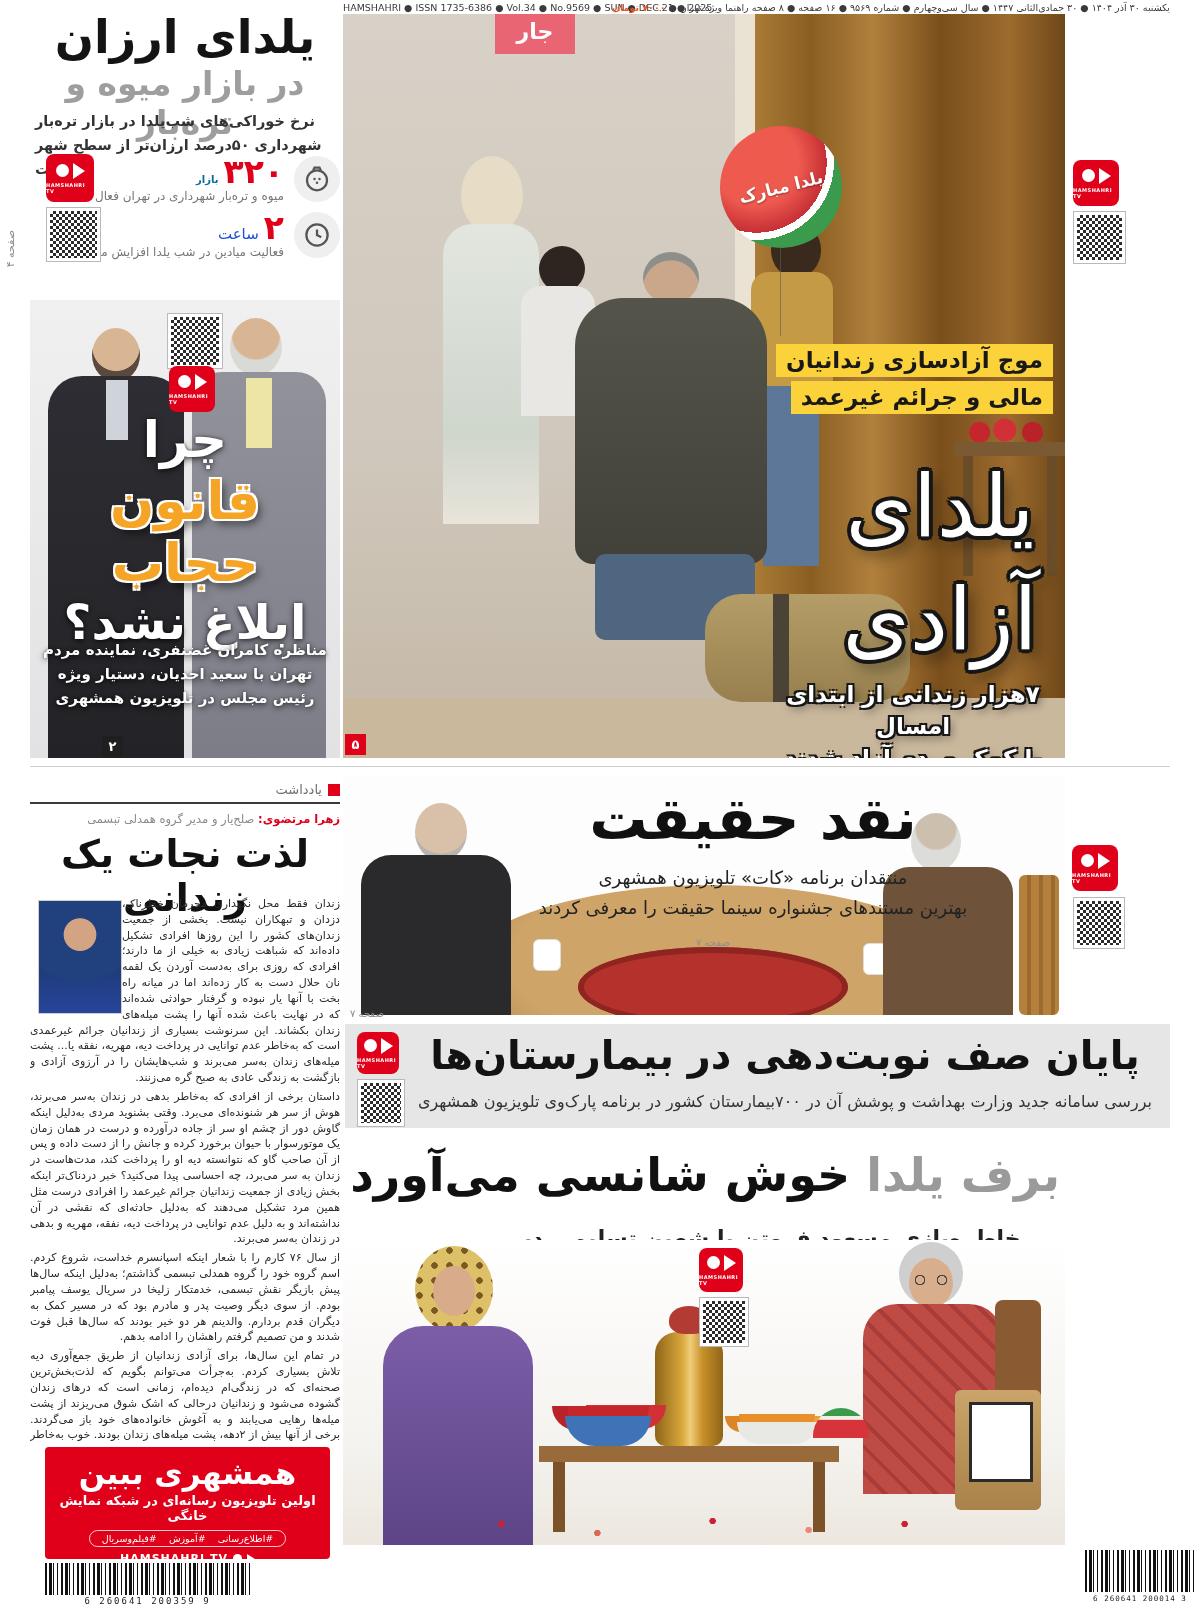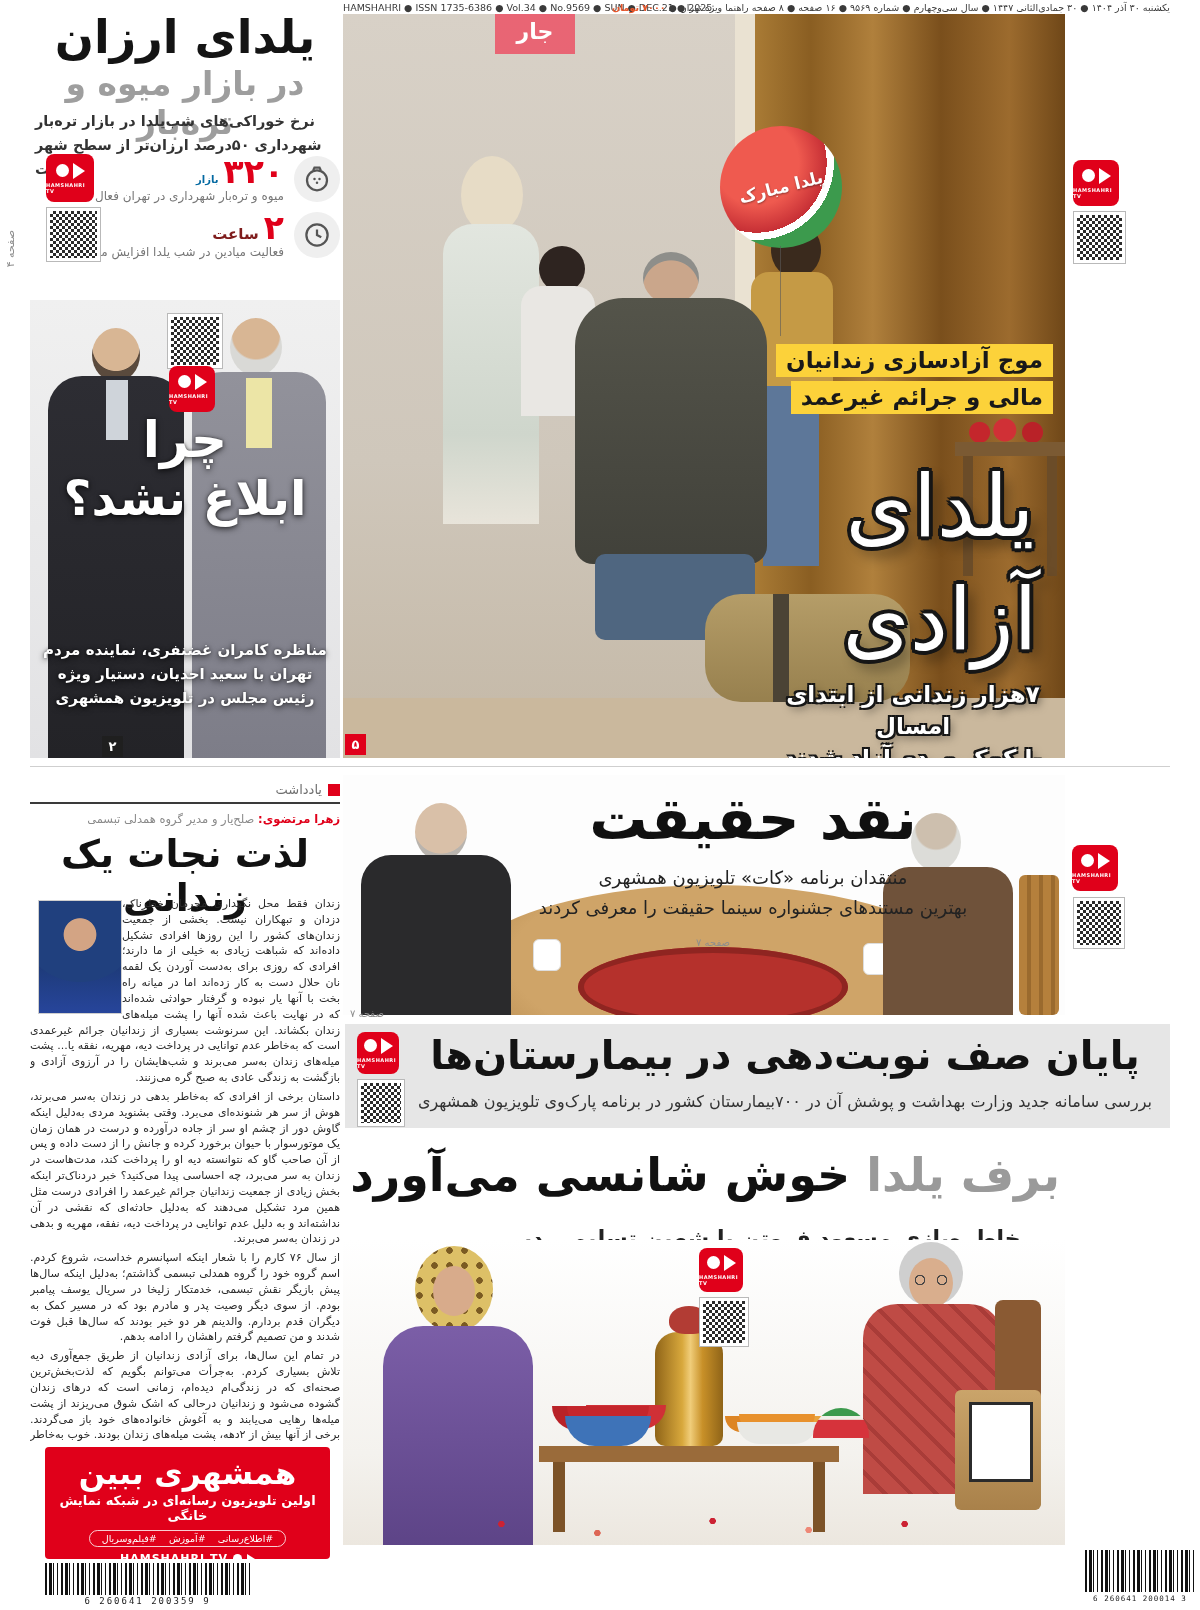--- a/index.html
+++ b/index.html
@@ -130,21 +130,21 @@
   </div>
   <div class="abs" style="left:90px;top:212px;width:250px;height:52px;">
     <div class="abs circle" style="right:0;top:0;width:46px;height:46px;background:#efefef;display:flex;align-items:center;justify-content:center;">
       <svg width="30" height="30" viewBox="0 0 24 24">
           <circle cx="12" cy="12" r="8.5" fill="none" stroke="#555" stroke-width="1.8"></circle>
           <path d="M12 7.5v4.5l3.4 1.8" fill="none" stroke="#555" stroke-width="1.8"></path>
         </svg>
     </div>
     <div style="position:absolute;right:56px;top:-4px;white-space:nowrap;">
       <span style="font-size:33px;font-weight:bold;color:#e0001a;">۲</span>
-      <span style="font-size:15px;font-weight:bold;color:#7f1d1d;">ساعت</span>
+      <span style="font-size:15px;font-weight:normal;color:#1d4ed8;">ساعت</span>
     </div>
     <div style="position:absolute;right:56px;top:33px;font-size:12px;color:#777;white-space:nowrap;">فعالیت میادین در شب یلدا افزایش می‌یابد.</div>
   </div>
   <div class="abs tvlogo" style="left:46px;top:154px;width:48px;height:48px;">
     <div class="mark">
         <div class="dot"></div>
         <div class="play"></div>
       </div>
     <div class="brand">HAMSHAHRI TV</div>
   </div>
@@ -165,20 +165,21 @@
     <div class="abs tvlogo" style="left:139px;top:66px;width:46px;height:46px;">
       <div class="mark">
           <div class="dot"></div>
           <div class="play"></div>
         </div>
       <div class="brand">HAMSHAHRI TV</div>
     </div>
 
     <div class="abs" style="left:0;top:112px;width:100%;text-align:center;">
       <div class="hl-white" style="font-size:50px;line-height:1.15;">چرا</div>
+      <div class="hl-orange" style="font-size:52px;line-height:1.2;">قانون حجاب</div>
       <div class="hl-white" style="font-size:48px;line-height:1.2;">ابلاغ نشد؟</div>
     </div>
     <div class="abs hl-white" style="left:10px;top:338px;width:290px;text-align:center;font-size:15px;line-height:1.6;">مناظره کامران غضنفری، نماینده مردم تهران با سعید احدیان، دستیار ویژه رئیس مجلس در تلویزیون همشهری</div>
     <div class="abs" style="left:72px;top:436px;width:21px;height:21px;background:#1f1f1f;color:#fff;font-size:13px;font-weight:bold;display:flex;align-items:center;justify-content:center;">
       <span>۲</span>
     </div>
   </div>
 
   <div class="abs" style="left:30px;top:766px;width:1140px;height:1px;background:#cfcfcf;"></div>
 

